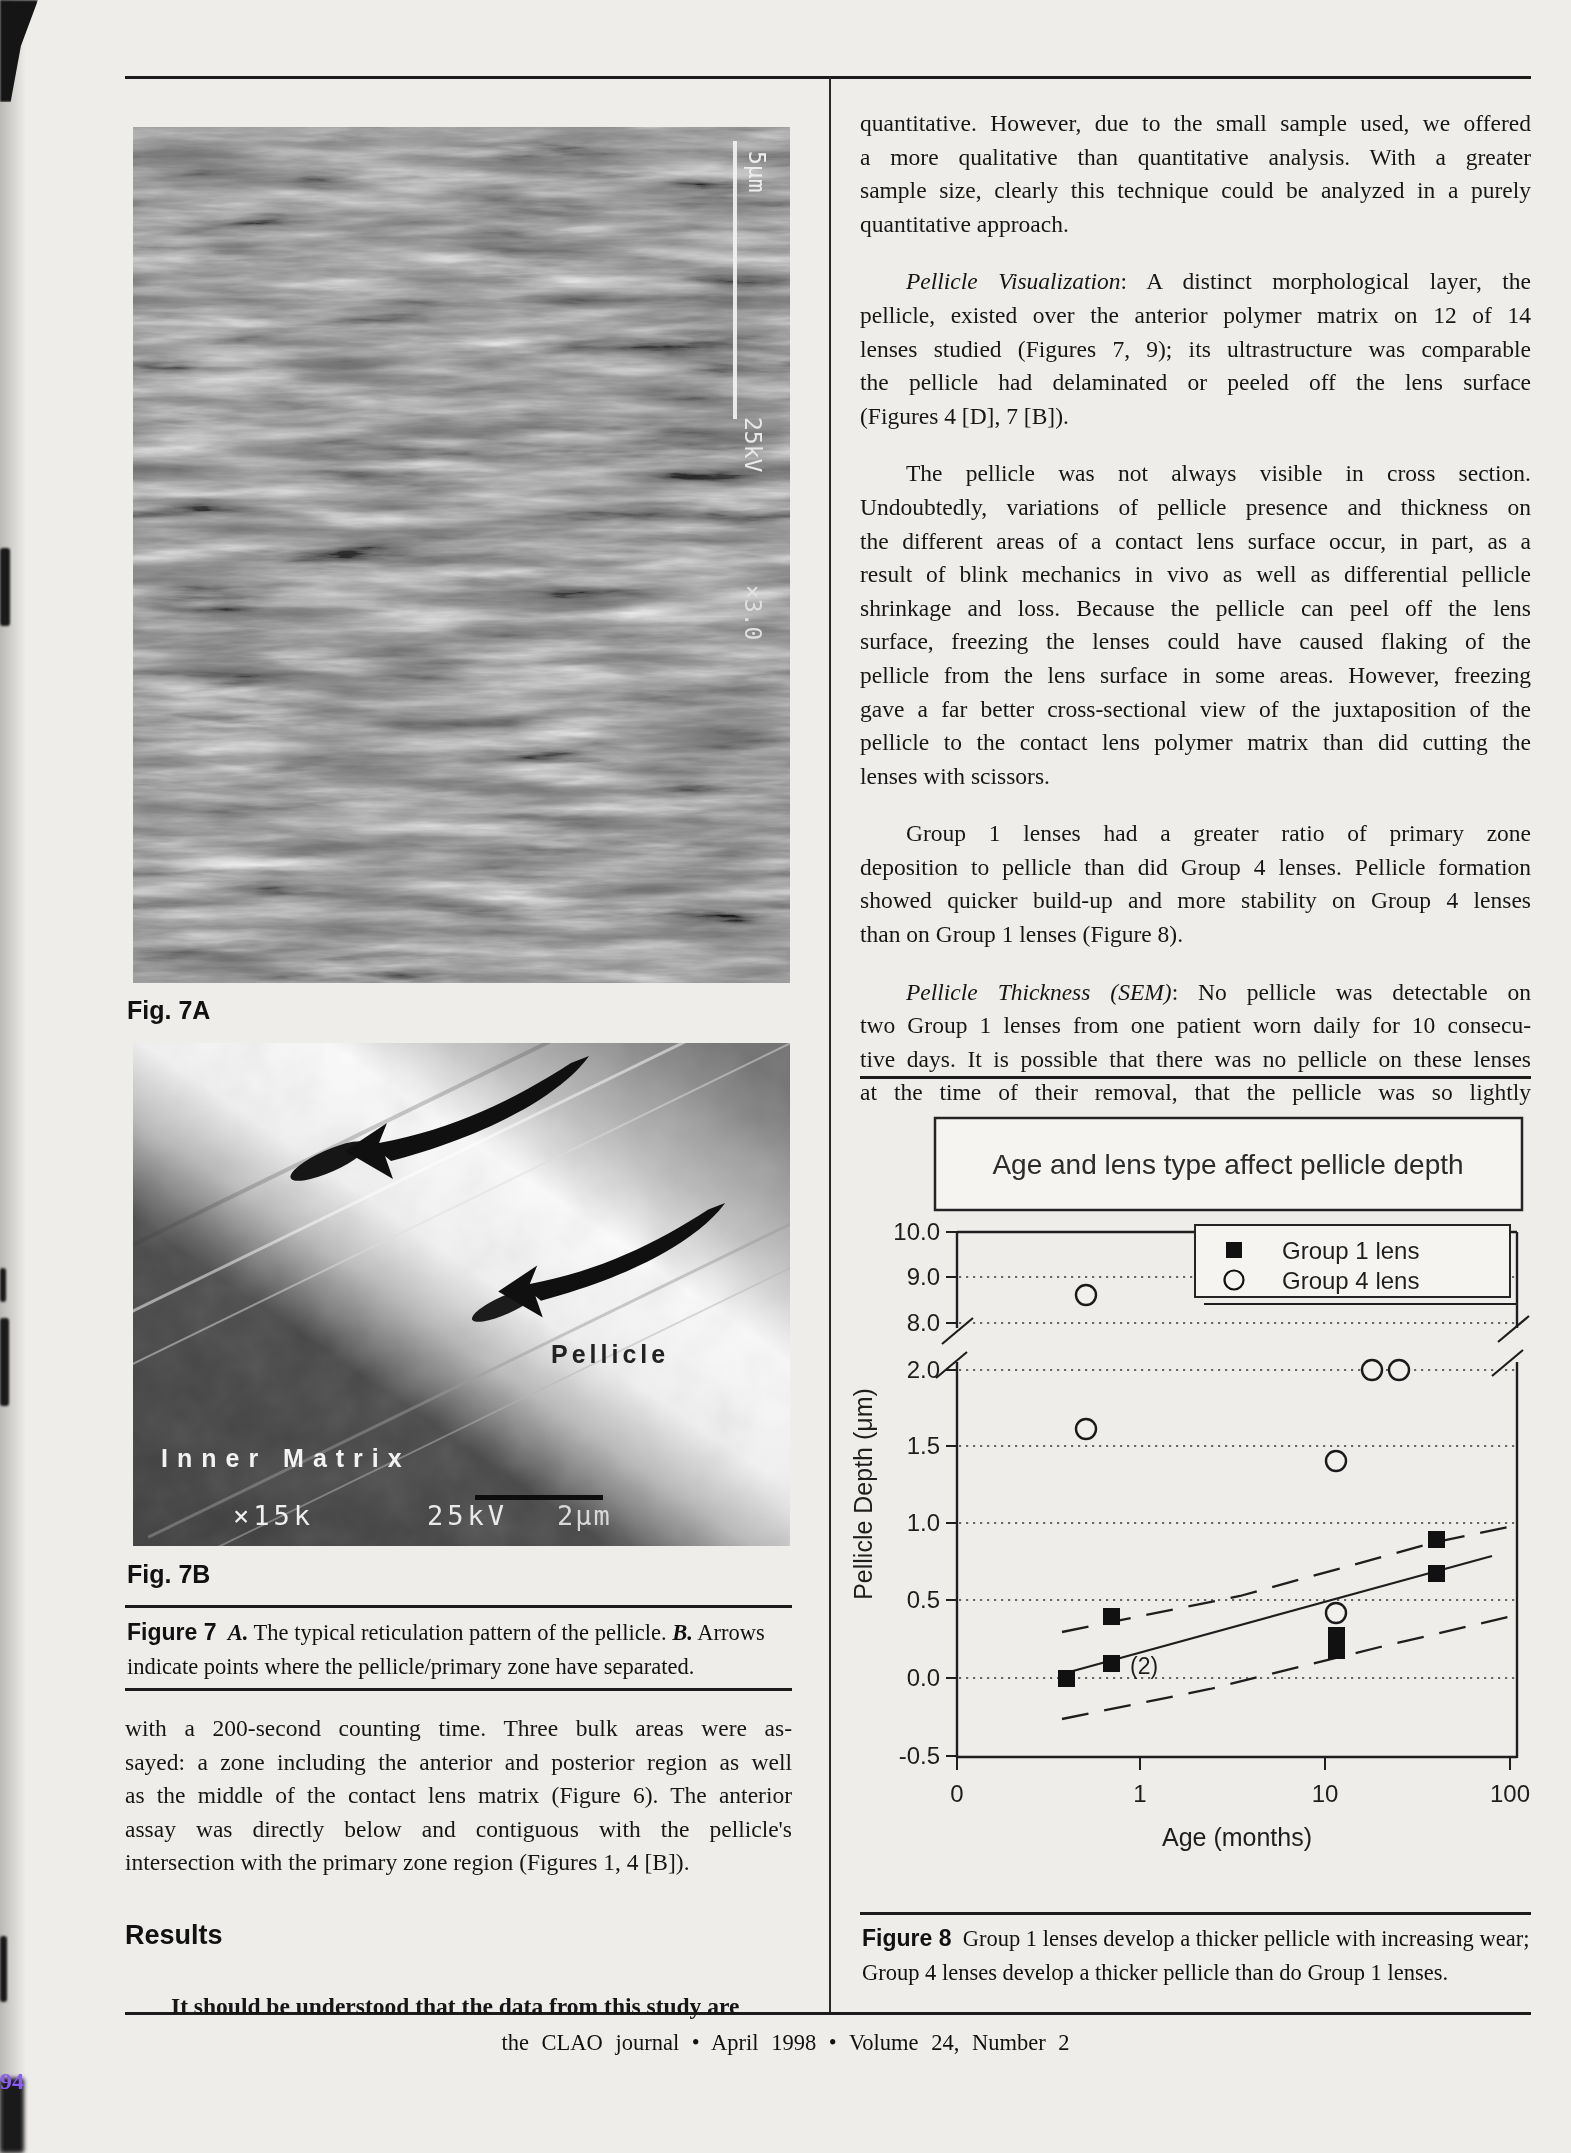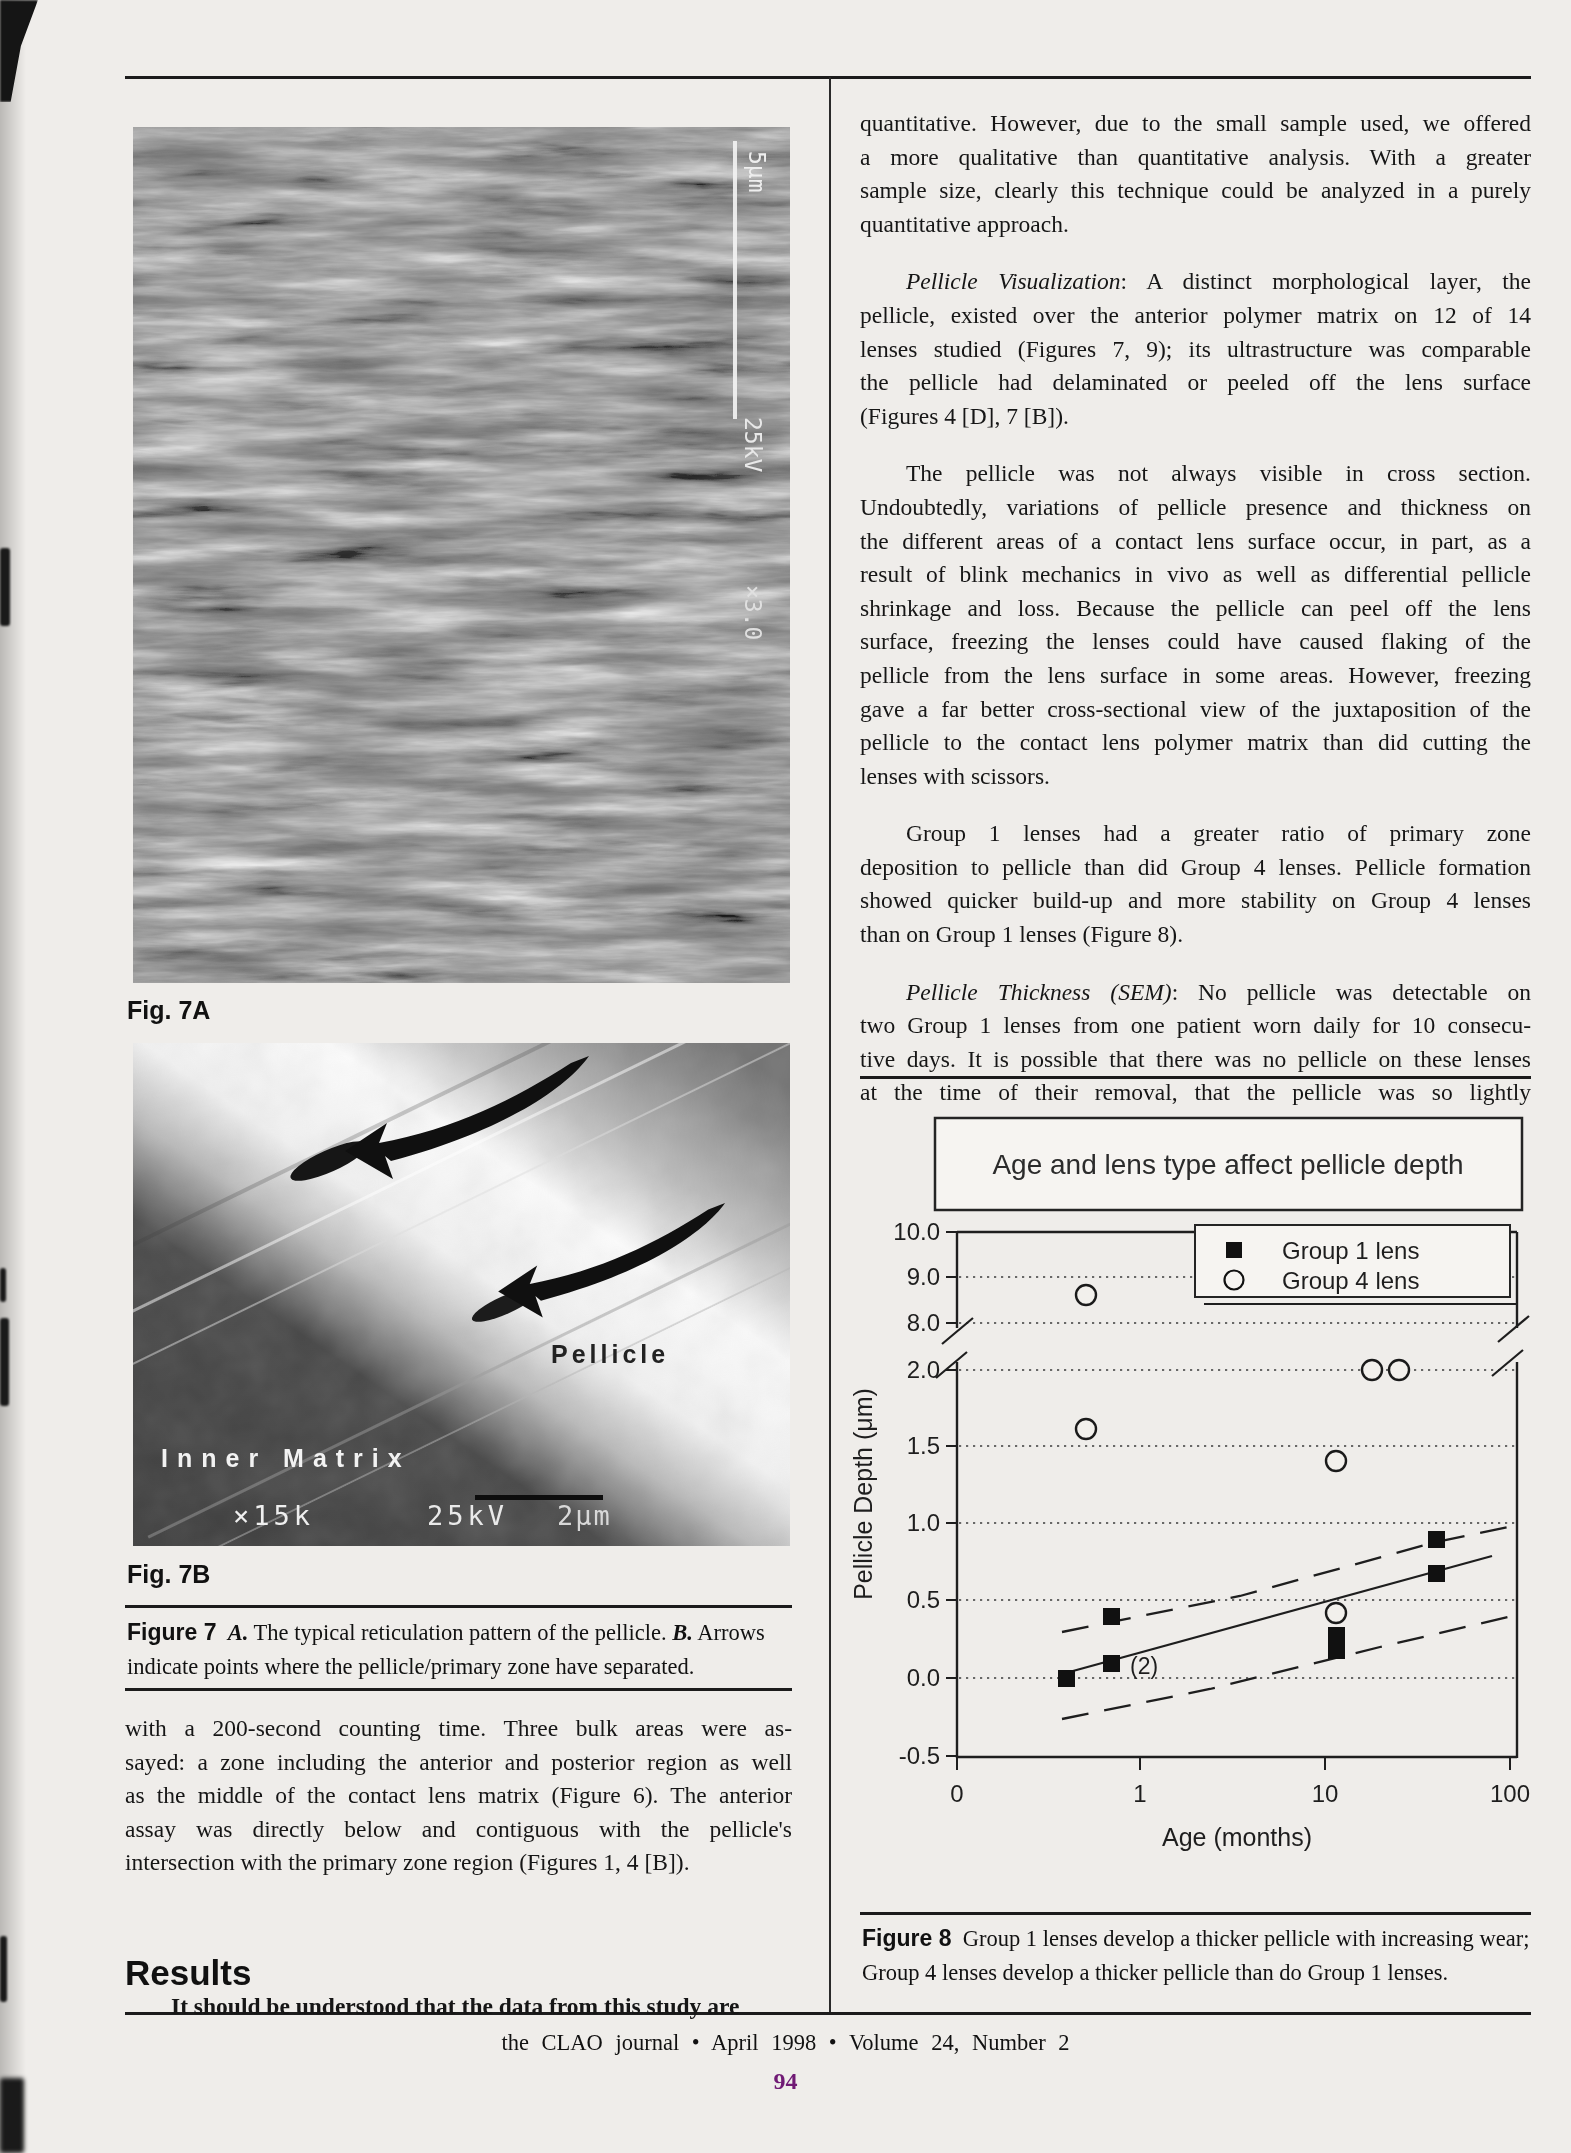--- a/index.html
+++ b/index.html
@@ -20,24 +20,24 @@
   .ll{text-align:left;text-align-last:left;}
   .ind{text-indent:46px;margin-top:24px;}
   .it{font-style:italic;}
   .sup{vertical-align:super;font-size:0.62em;line-height:0;}
   
   .figlabel{position:absolute;font-family:"Liberation Sans",sans-serif;font-weight:bold;font-size:25px;color:#111;}
   .caption{position:absolute;font-size:22.5px;line-height:33px;color:#111;}
   .captag{font-family:"Liberation Sans",sans-serif;font-weight:bold;font-style:normal;font-size:23px;}
   .capit{}
   .bi{font-weight:bold;font-style:italic;}
-  .results{position:absolute;font-family:"Liberation Sans",sans-serif;font-weight:bold;font-size:35px;color:#111;margin-top:33px;}
+  .results{position:absolute;font-family:"Liberation Sans",sans-serif;font-weight:bold;font-size:27px;color:#111;}
   
   .footer{position:absolute;width:100%;text-align:center;font-size:22.5px;color:#111;word-spacing:7px;}
-  .pageno{position:absolute;width:100%;text-align:center;font-size:24px;font-weight:bold;color:#701a75;}
+  .pageno{position:absolute;width:100%;text-align:left;font-size:24px;font-weight:bold;color:#8b5cf6;}
   
   .edge-shadow{position:absolute;left:0;top:0;width:26px;height:2153px;
     background:linear-gradient(to right,rgba(90,88,85,.35),rgba(90,88,85,0));}
   .blob{position:absolute;background:#1a1a1a;border-radius:3px;filter:blur(1.2px);}
   .wedge{position:absolute;left:0;top:0;width:38px;height:102px;background:#151515;
     clip-path:polygon(0 0,100% 0,55% 45%,28% 100%,0 100%);filter:blur(1px);}
 </style>
 </head>
 <body>
 

